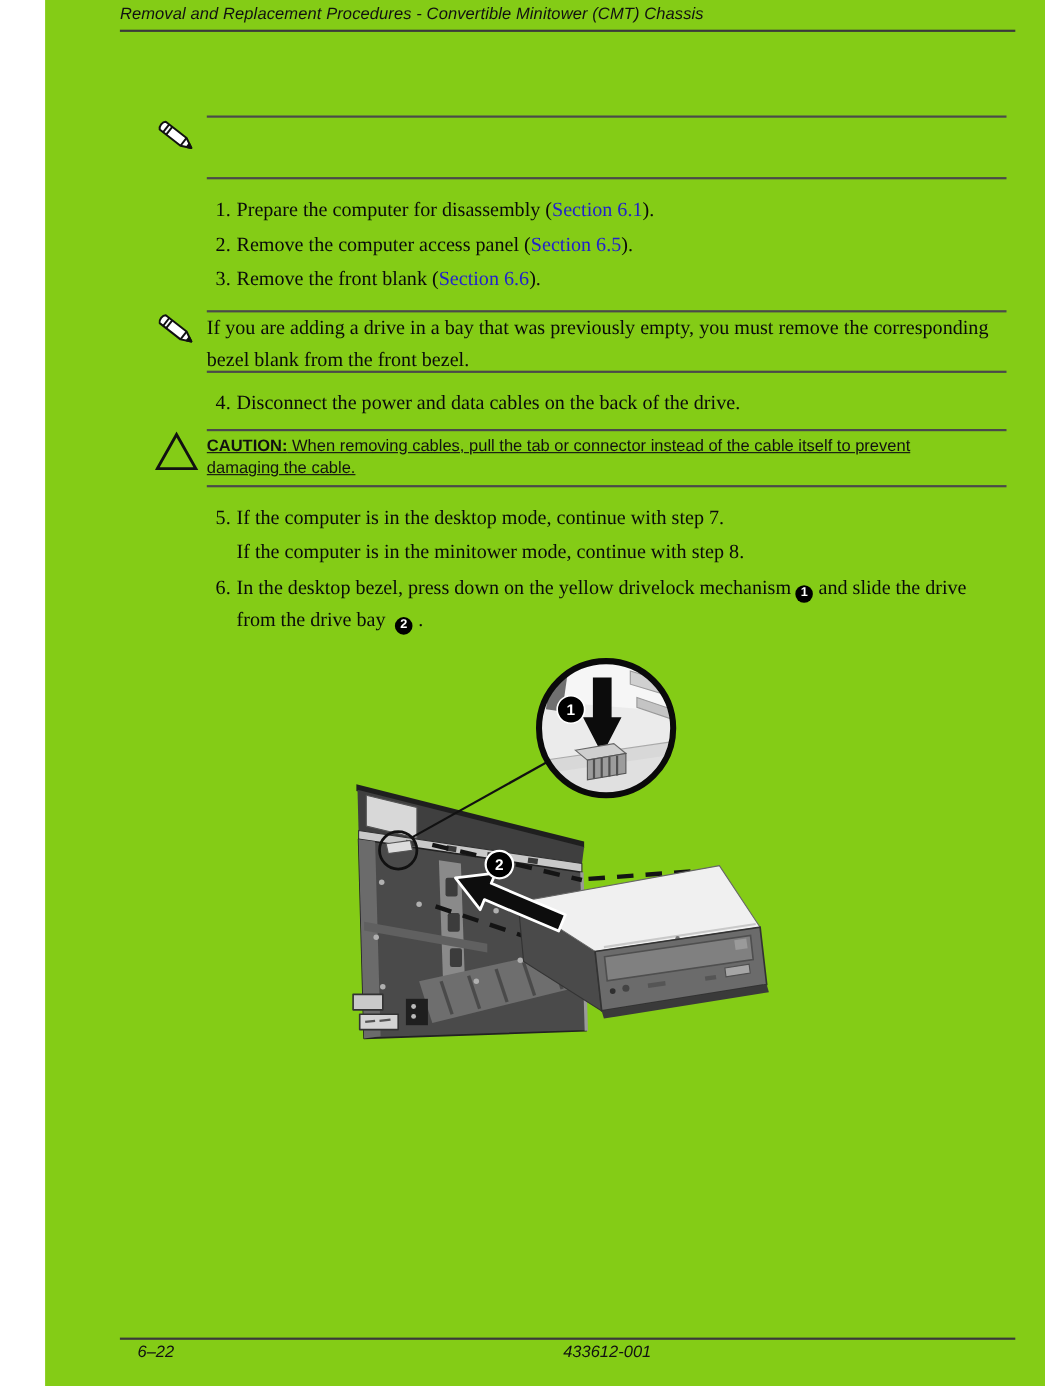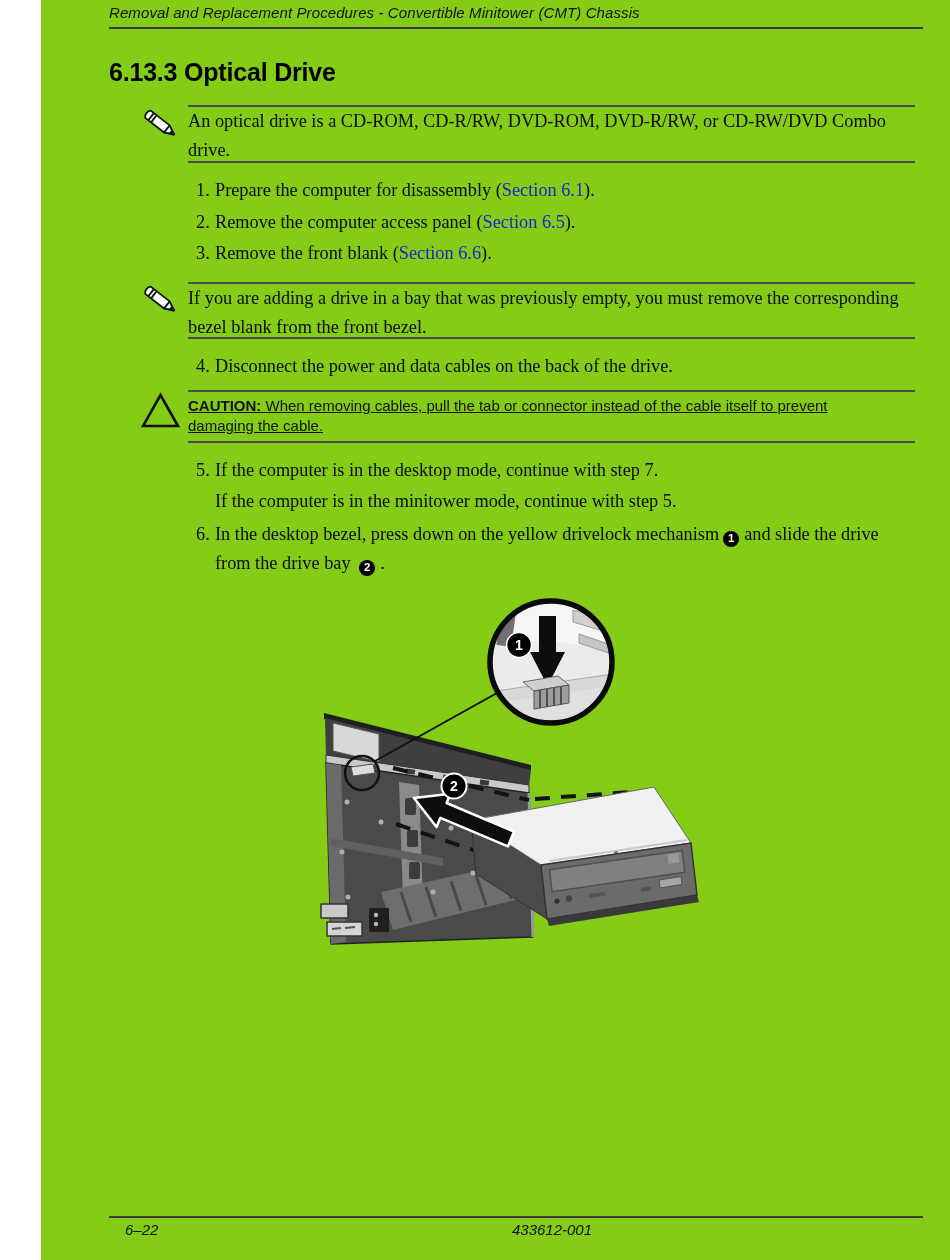--- a/index.html
+++ b/index.html
@@ -31,35 +31,33 @@
   .ftr { font-size:15px; font-style:italic; color:#111; }
 </style>
 </head>
 <body>
 
 <div class="page">
 
   <div class="abs sans hdr" style="left:68px; top:4px;">Removal and Replacement Procedures - Convertible Minitower (CMT) Chassis</div>
   <div class="abs rule" style="left:68px; top:27px; width:814px;"></div>
 
-  <div class="abs sans title" style="left:68px; top:58px;">6.13.3 Optical Drive</div>
 
   <div class="abs rule-thin" style="left:147px; top:105px; width:727px;"></div>
   <div class="abs" style="left:97px; top:108px;">
     <svg width="42" height="40" viewBox="0 0 42 40">
       <g transform="rotate(38 21 18)" stroke="#111" stroke-width="1.8" fill="#ffffff" stroke-linejoin="round">
         <path d="M5 11 L29 11 L38 15.5 L29 20 L5 20 C2.6 18 2.6 13 5 11 Z"></path>
         <line x1="9" y1="11" x2="9" y2="20"></line>
         <line x1="12.5" y1="11" x2="12.5" y2="20"></line>
         <line x1="29" y1="11" x2="29" y2="20"></line>
         <path d="M34.2 13.7 L38 15.5 L34.2 17.4 Z" fill="#111"></path>
       </g>
     </svg>
   </div>
-  <div class="abs body-txt note-txt" style="left:147px; top:107px;">An optical drive is a CD-ROM, CD-R/RW, DVD-ROM, DVD-R/RW, or CD-RW/DVD Combo drive.</div>
   <div class="abs rule-thin" style="left:147px; top:161px; width:727px;"></div>
 
   <div class="abs body-txt step" style="left:155px; top:176px;">
     <span class="step-num">1.</span>
     <span class="step-body"><span>Prepare the computer for disassembly (</span><a class="sec-link">Section 6.1</a><span>).</span></span>
   </div>
   <div class="abs body-txt step" style="left:155px; top:208px;">
     <span class="step-num">2.</span>
     <span class="step-body"><span>Remove the computer access panel (</span><a class="sec-link">Section 6.5</a><span>).</span></span>
   </div>
@@ -94,21 +92,21 @@
       <path d="M19.5 3 L37 34 L2 34 Z" fill="none" stroke="#111" stroke-width="2.6" stroke-linejoin="miter"></path>
     </svg>
   </div>
   <div class="abs sans caution-txt" style="left:147px; top:396px;"><b>CAUTION:</b><span> When removing cables, pull the tab or connector instead of the cable itself to prevent damaging the cable.</span></div>
   <div class="abs rule-thin" style="left:147px; top:441px; width:727px;"></div>
 
   <div class="abs body-txt step" style="left:155px; top:456px;">
     <span class="step-num">5.</span>
     <span class="step-body">If the computer is in the desktop mode, continue with step 7.</span>
   </div>
-  <div class="abs body-txt" style="left:174px; top:487px; width:700px;">If the computer is in the minitower mode, continue with step 5.</div>
+  <div class="abs body-txt" style="left:174px; top:487px; width:700px;">If the computer is in the minitower mode, continue with step 8.</div>
 
   <div class="abs body-txt step" style="left:155px; top:520px;">
     <span class="step-num">6.</span>
     <span class="step-body"><span>In the desktop bezel, press down on the yellow drivelock mechanism</span><span class="badge-inline">1</span><span>and slide the drive from the drive bay</span> <span class="badge-inline">2</span><span>.</span></span>
   </div>
 
   <div class="abs" style="left:270px; top:592px;">
     <svg width="420" height="360" viewBox="0 0 420 360">
       <defs>
         <clipPath id="calloutClip">

